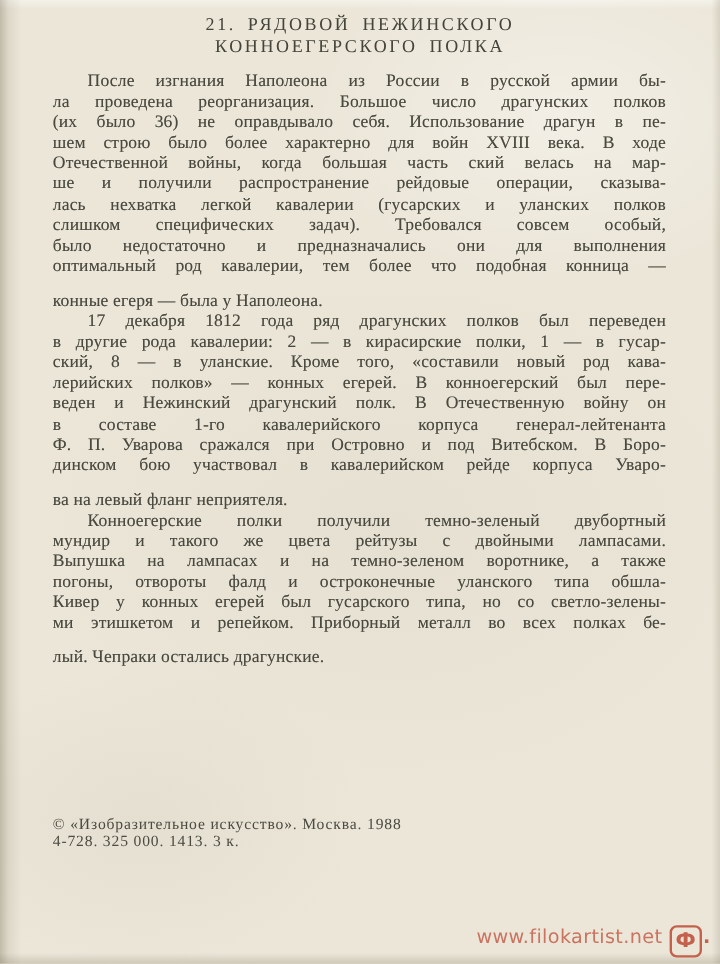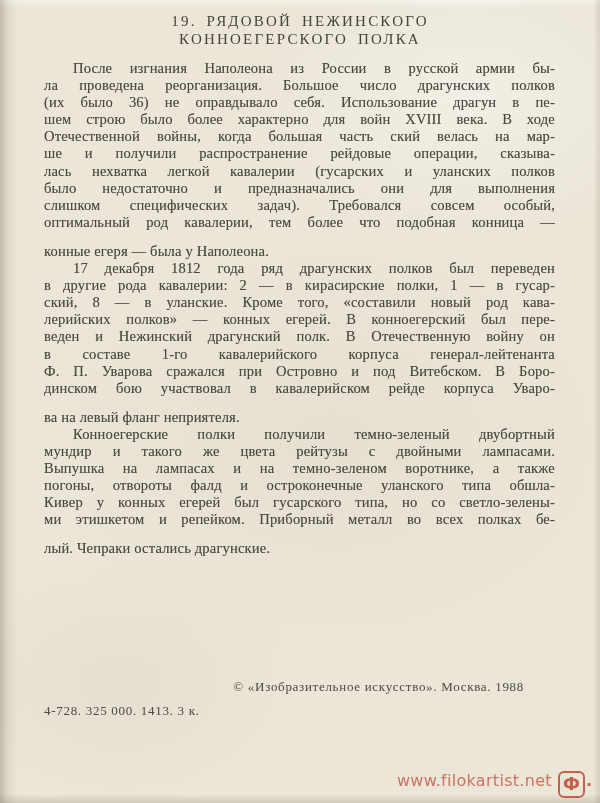--- a/index.html
+++ b/index.html
@@ -41,21 +41,21 @@
   }
   .line { text-align:justify; text-align-last:justify; white-space:normal; }
   .line.para-first { padding-left:29px; }
   .line.para-last { text-align-last:left;margin-top:12px; }
   .credits {
     position:absolute; left:44px; top:680px; width:480px;
     font-size:13px; line-height:13px; color:#4c4b41;
   }
   .artist-line { margin-bottom:6px; }
   .artist-name { font-style:italic; margin-left:5px; letter-spacing:0.6px; }
-  .copyright-line { letter-spacing:0.7px; margin-bottom:11px;text-align:right; }
+  .copyright-line { letter-spacing:0.7px; margin-bottom:1px; }
   .print-code { letter-spacing:0.7px; }
   .mail-notice {
     position:absolute; left:44px; top:740px;
     font-size:12.8px; font-weight:bold; letter-spacing:0.9px;
     color:#45443a;
   }
   .watermark {
     position:absolute; right:8px; bottom:5px;
     display:flex; align-items:flex-start;
     font-family:"DejaVu Sans","Liberation Sans",sans-serif;
@@ -70,34 +70,34 @@
     color:#c4604c;
   }
   .watermark-suffix { font-size:16px; font-weight:bold; margin-left:1px; }
 </style>
 </head>
 <body>
 
 <div class="page">
 
   <h1 class="title">
-    <span>19. РЯДОВОЙ НЕЖИНСКОГО</span><br>
+    <span>21. РЯДОВОЙ НЕЖИНСКОГО</span><br>
     <span>КОННОЕГЕРСКОГО ПОЛКА</span>
   </h1>
 
   <div class="body-text" id="body-text">
       <div class="line para-first">После изгнания Наполеона из России в русской армии бы-</div>
       <div class="line">ла проведена реорганизация. Большое число драгунских полков</div>
       <div class="line">(их было 36) не оправдывало себя. Использование драгун в пе-</div>
       <div class="line">шем строю было более характерно для войн XVIII века. В ходе</div>
       <div class="line">Отечественной войны, когда большая часть ский велась на мар-</div>
       <div class="line">ше и получили распространение рейдовые операции, сказыва-</div>
       <div class="line">лась нехватка легкой кавалерии (гусарских и уланских полков</div>
+      <div class="line">слишком специфических задач). Требовался совсем особый,</div>
       <div class="line">было недостаточно и предназначались они для выполнения</div>
-      <div class="line">слишком специфических задач). Требовался совсем особый,</div>
       <div class="line">оптимальный род кавалерии, тем более что подобная конница —</div>
       <div class="line para-last">конные егеря — была у Наполеона.</div>
       <div class="line para-first">17 декабря 1812 года ряд драгунских полков был переведен</div>
       <div class="line">в другие рода кавалерии: 2 — в кирасирские полки, 1 — в гусар-</div>
       <div class="line">ский, 8 — в уланские. Кроме того, «составили новый род кава-</div>
       <div class="line">лерийских полков» — конных егерей. В конноегерский был пере-</div>
       <div class="line">веден и Нежинский драгунский полк. В Отечественную войну он</div>
       <div class="line">в составе 1-го кавалерийского корпуса генерал-лейтенанта</div>
       <div class="line">Ф. П. Уварова сражался при Островно и под Витебском. В Боро-</div>
       <div class="line">динском бою участвовал в кавалерийском рейде корпуса Уваро-</div>

